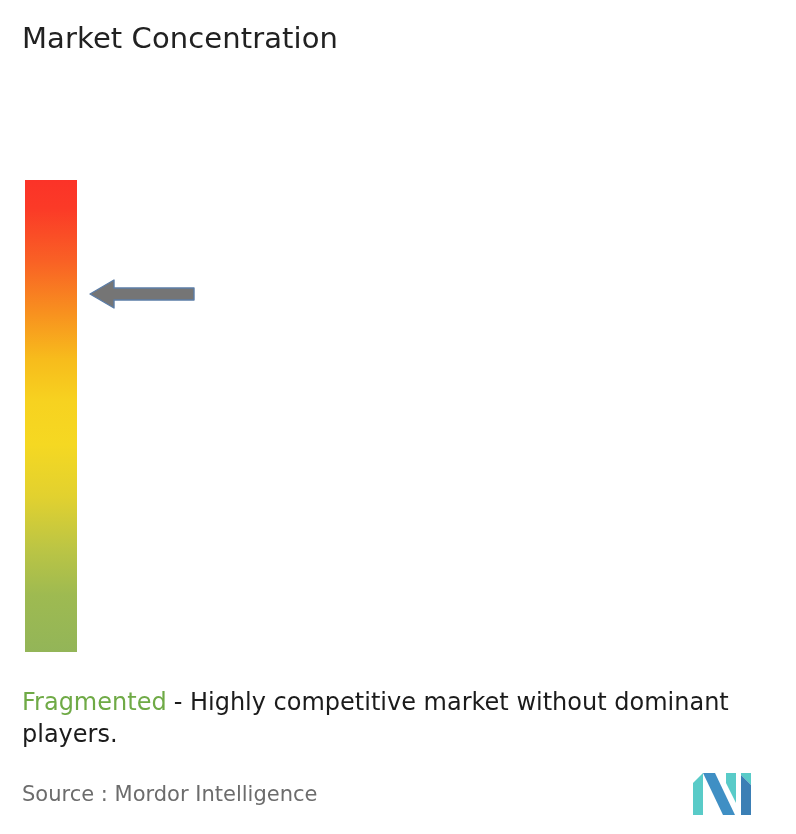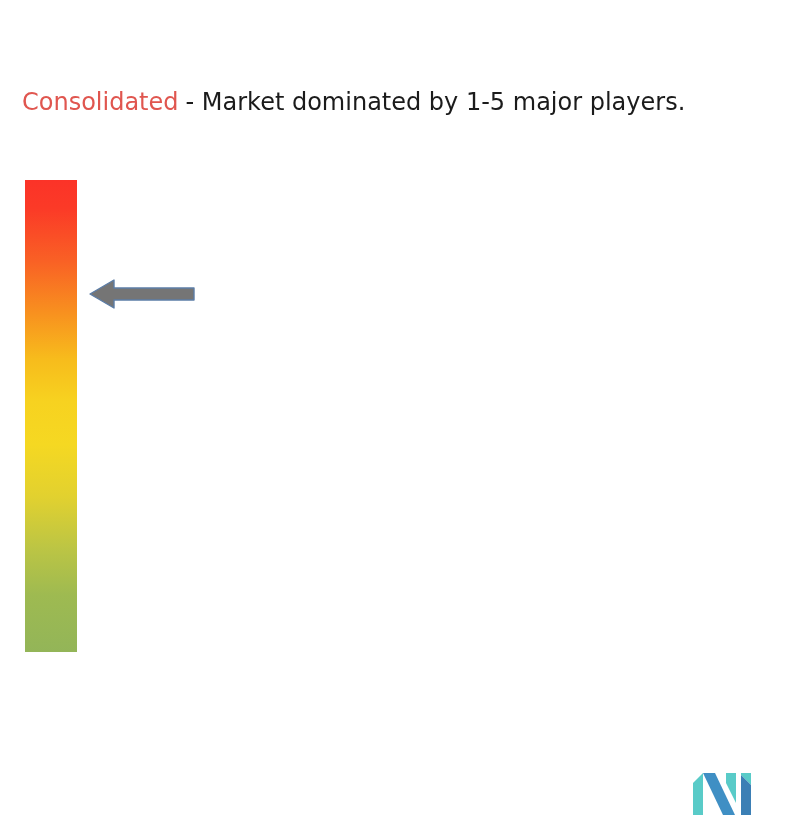--- a/index.html
+++ b/index.html
@@ -142,37 +142,39 @@
     width: 66px;
     height: 42px;
     line-height: 0;
   }
 </style>
 </head>
 <body>
 
 <div class="infographic">
 
+  <div class="title">Market Concentration</div>
 
-  <div class="legend-top">
-    <span class="kw-consolidated">Consolidated</span><span class="legend-gap"></span><span>- Market dominated by 1-5 major players.</span>
-  </div>
 
   <div class="scale-bar"></div>
 
   <div class="pointer">
     <span class="pointer-arrow">
       <svg width="108" height="40" viewBox="0 0 108 40" xmlns="http://www.w3.org/2000/svg">
         <polygon points="2,20 26,6 26,14 106,14 106,26 26,26 26,34" fill="#757575" stroke="#5C7DA6" stroke-width="1.4" stroke-linejoin="round"></polygon>
       </svg>
     </span>
   </div>
 
+  <div class="legend-bottom">
+    <span class="kw-fragmented">Fragmented</span><span class="legend-gap"></span><span>- Highly competitive market without dominant players.</span>
+  </div>
 
   <div class="footer">
+    <div class="source">Source :  Mordor Intelligence</div>
 
     <div class="logo">
       <svg width="66" height="42" viewBox="0 0 66 42" xmlns="http://www.w3.org/2000/svg">
 
         <polygon points="0,10 10,0 10,42 0,42" fill="#59CBC8"></polygon>
 
         <polygon points="10,0 22,0 42,42 30,42" fill="#3F8FC4"></polygon>
 
         <polygon points="33,0 43,0 43,30 33,10" fill="#59CBC8"></polygon>
 

